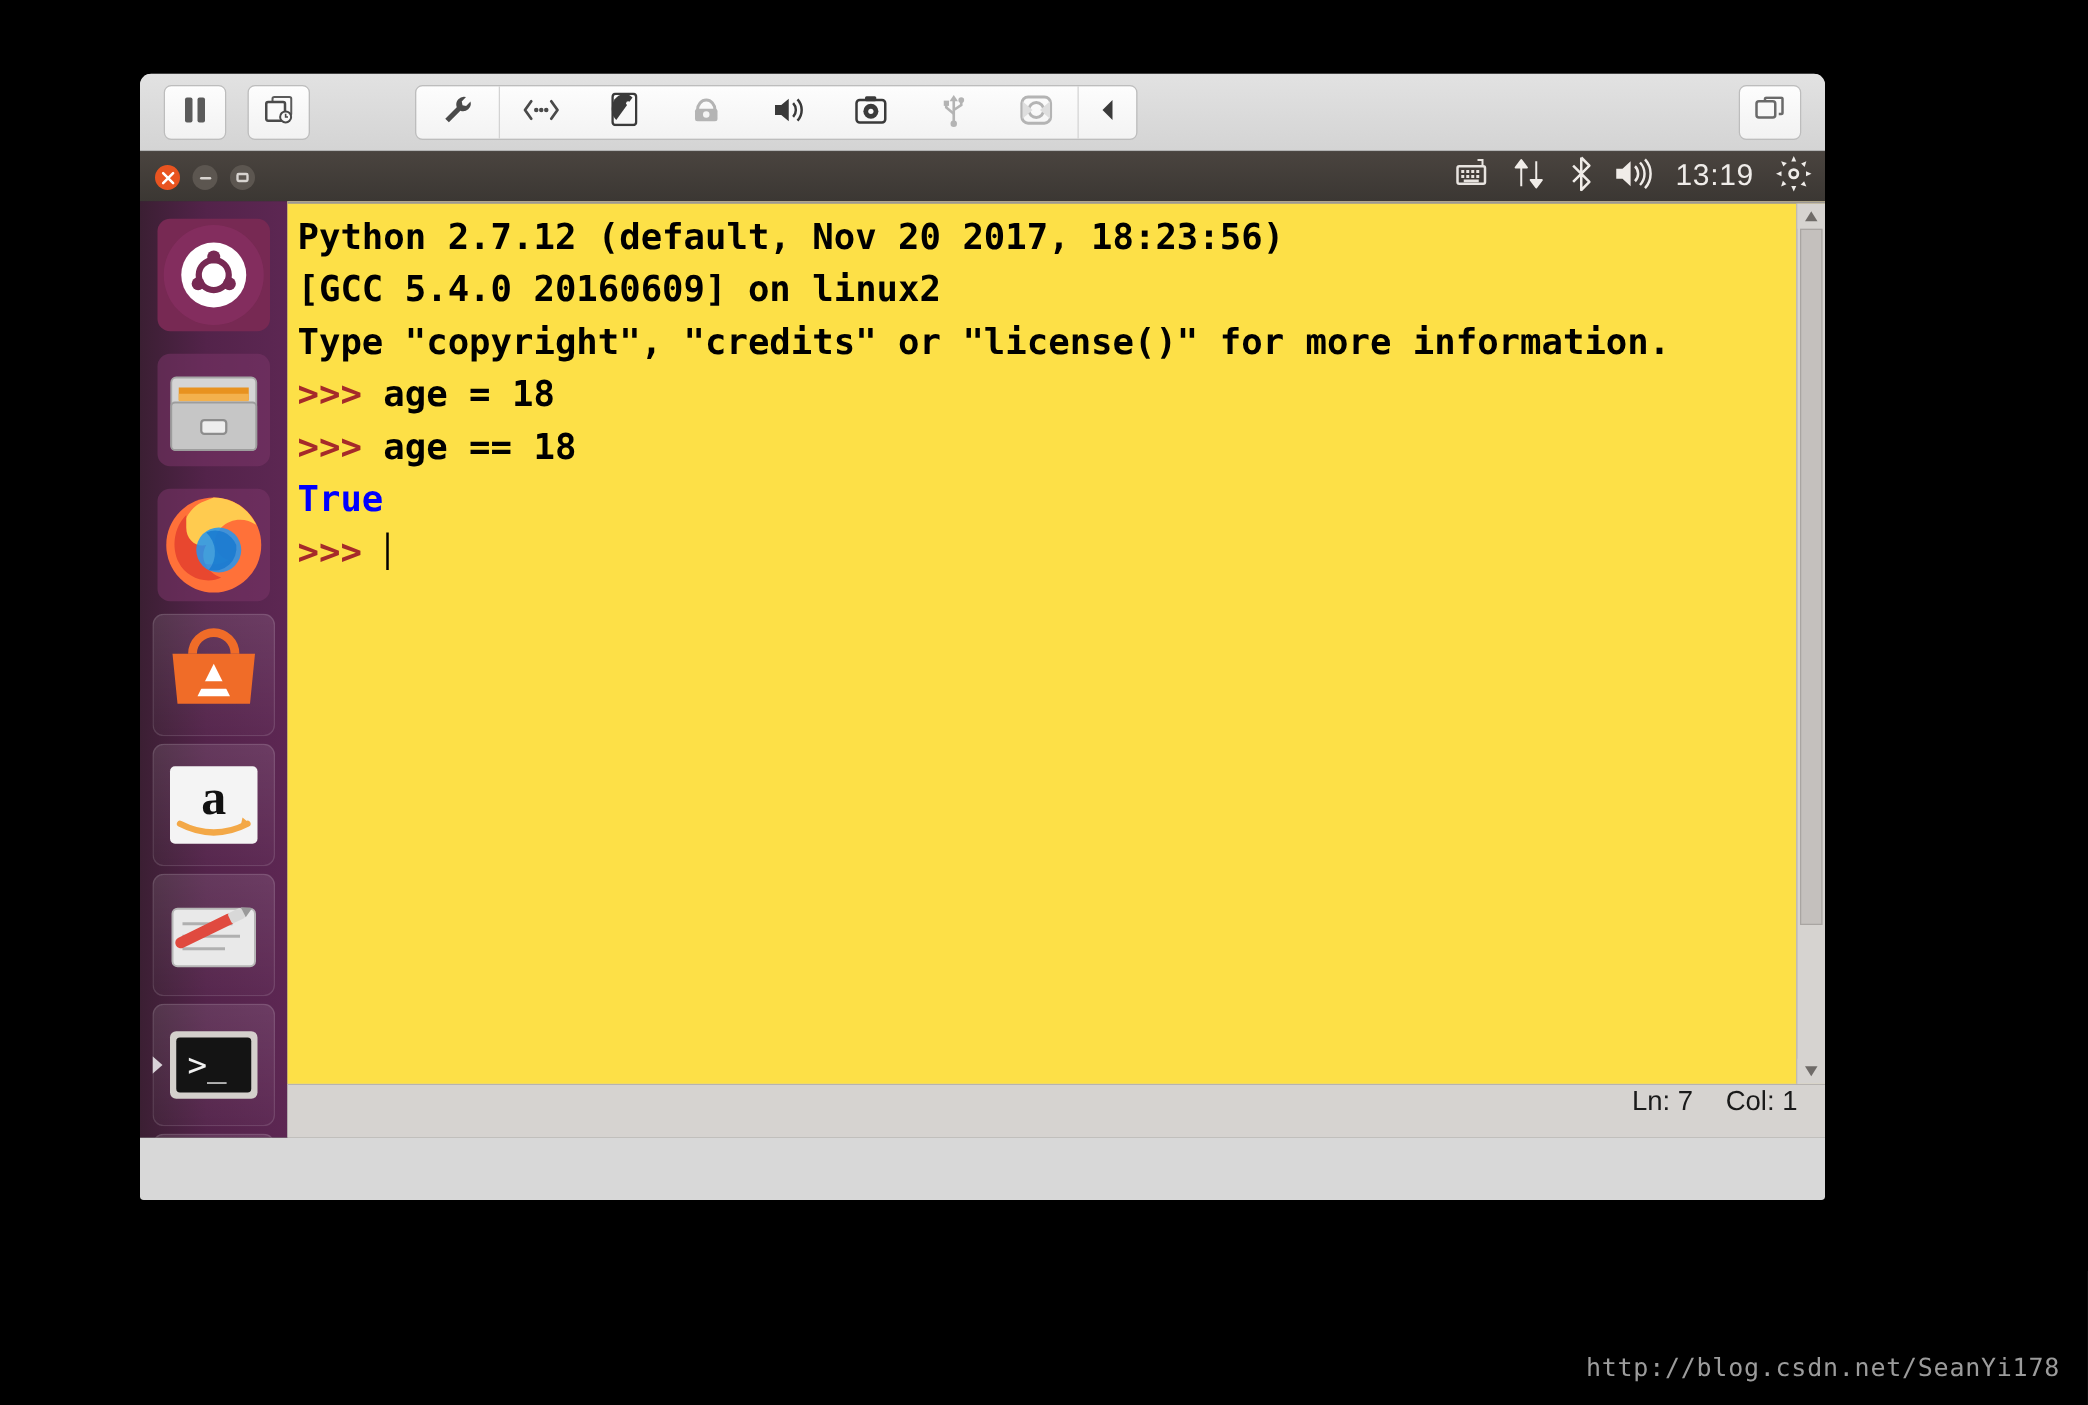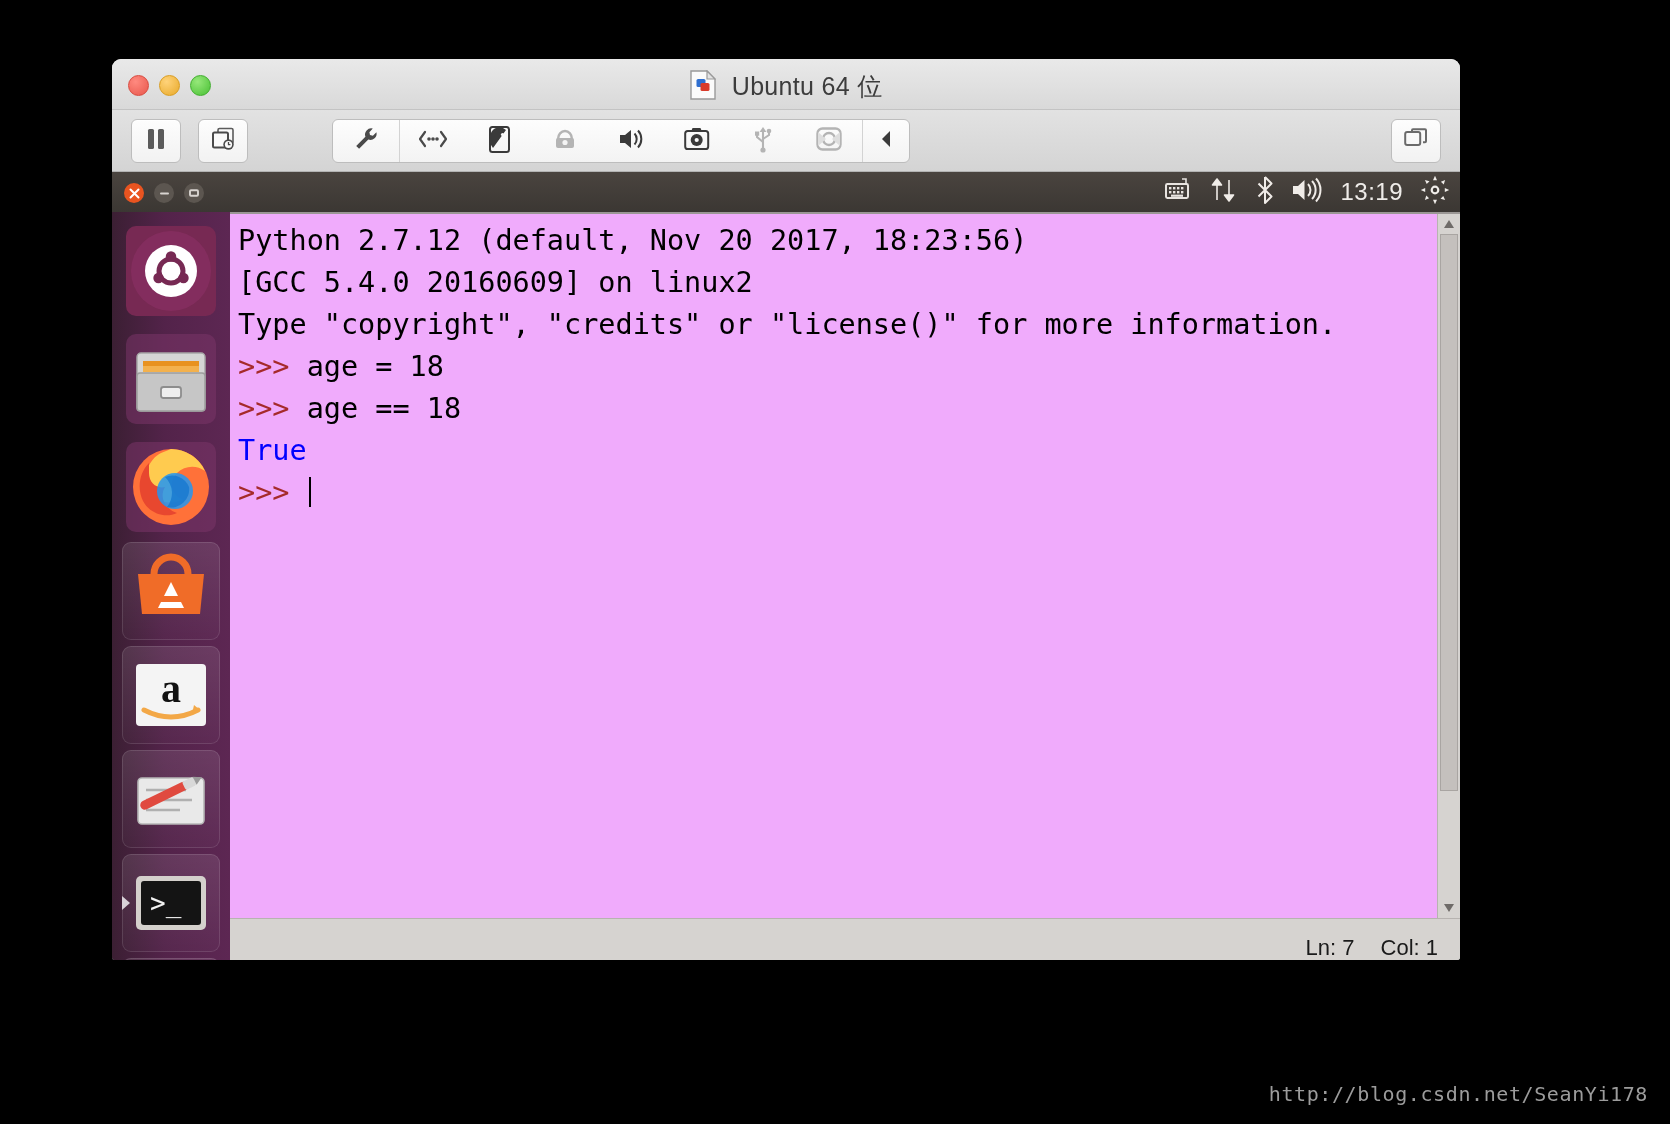--- a/index.html
+++ b/index.html
@@ -200,22 +200,23 @@
     font-family: "Liberation Sans", sans-serif;
     padding: 2px 3px;
     white-space: nowrap;
   }
   .menu-item u { text-decoration: underline; }
 
   #idle-body {
     flex: 1;
     position: relative;
     display: flex;
-    background: #f0abfc;
+    background: #fde047;
     border-top: 2px solid #9b9795;
+    font-weight: bold;
   }
   #idle-text {
     flex: 1;
     padding: 6px 0 0 8px;
     font-family: "DejaVu Sans Mono", monospace;
     font-size: 28.5px;
     line-height: 42px;
     color: #000000;
     white-space: pre-wrap;
     word-break: break-all;
@@ -253,21 +254,21 @@
     height: 555px;
     background: #c4c0bd;
     border: 1px solid #a9a5a2;
   }
 
   #idle-statusbar {
     height: 42px;
     background: #d6d3d0;
     border-top: 1px solid #b7b3b0;
     display: flex;
-    align-items: flex-end;
+    align-items: flex-start;
     justify-content: flex-end;
     padding-right: 22px;
     gap: 26px;
   }
   .status-text {
     font-size: 22px;
     color: #1a1a1a;
   }
 
   
@@ -280,37 +281,20 @@
     color: #9c9c9c;
     letter-spacing: 0.6px;
     margin-left: 36px;
   }
 </style>
 </head>
 <body>
 
 <div id="vm-window">
 
-  <div id="titlebar">
-    <div class="traffic" id="btn-close"></div>
-    <div class="traffic" id="btn-min"></div>
-    <div class="traffic" id="btn-max"></div>
-
-    <div id="title-center">
-      <span class="vm-doc-icon">
-        <svg width="26" height="30" viewBox="0 0 26 30">
-          <path d="M1 1 h16 l8 8 v20 h-24 z" fill="#fbfbfb" stroke="#9a9a9a" stroke-width="1.4"></path>
-          <path d="M17 1 l8 8 h-8 z" fill="#e3e3e3" stroke="#9a9a9a" stroke-width="1.2"></path>
-          <rect x="6.5" y="9" width="9" height="8" rx="1.6" fill="#2f6fd0"></rect>
-          <rect x="10.5" y="13" width="9" height="8" rx="1.6" fill="#d93b2b"></rect>
-        </svg>
-      </span>
-      <span>Ubuntu 64 位</span>
-    </div>
-  </div>
 
   <div id="toolbar">
 
     <div class="tb-btn" id="tb-pause">
       <span>
         <svg width="20" height="22" viewBox="0 0 20 22">
           <rect x="2" y="1" width="6" height="20" rx="1.6" fill="#5b5b5b"></rect>
           <rect x="12" y="1" width="6" height="20" rx="1.6" fill="#5b5b5b"></rect>
         </svg>
       </span>

